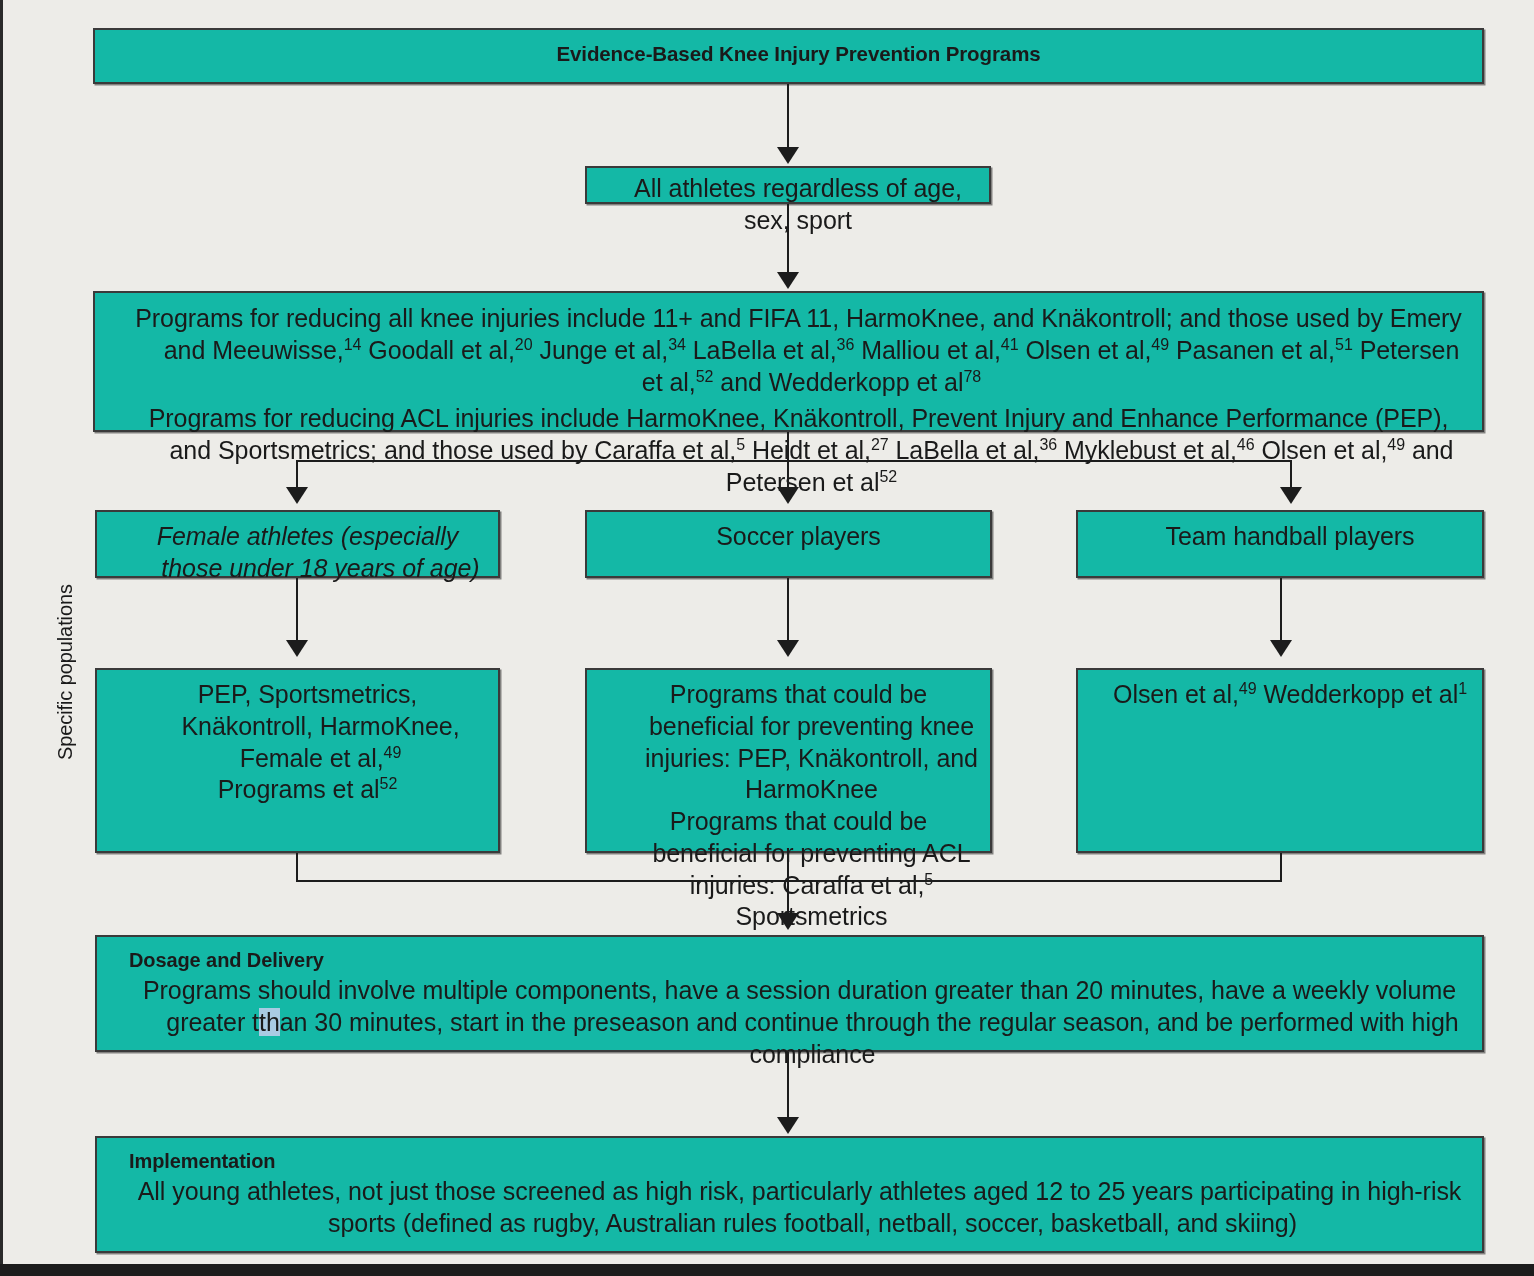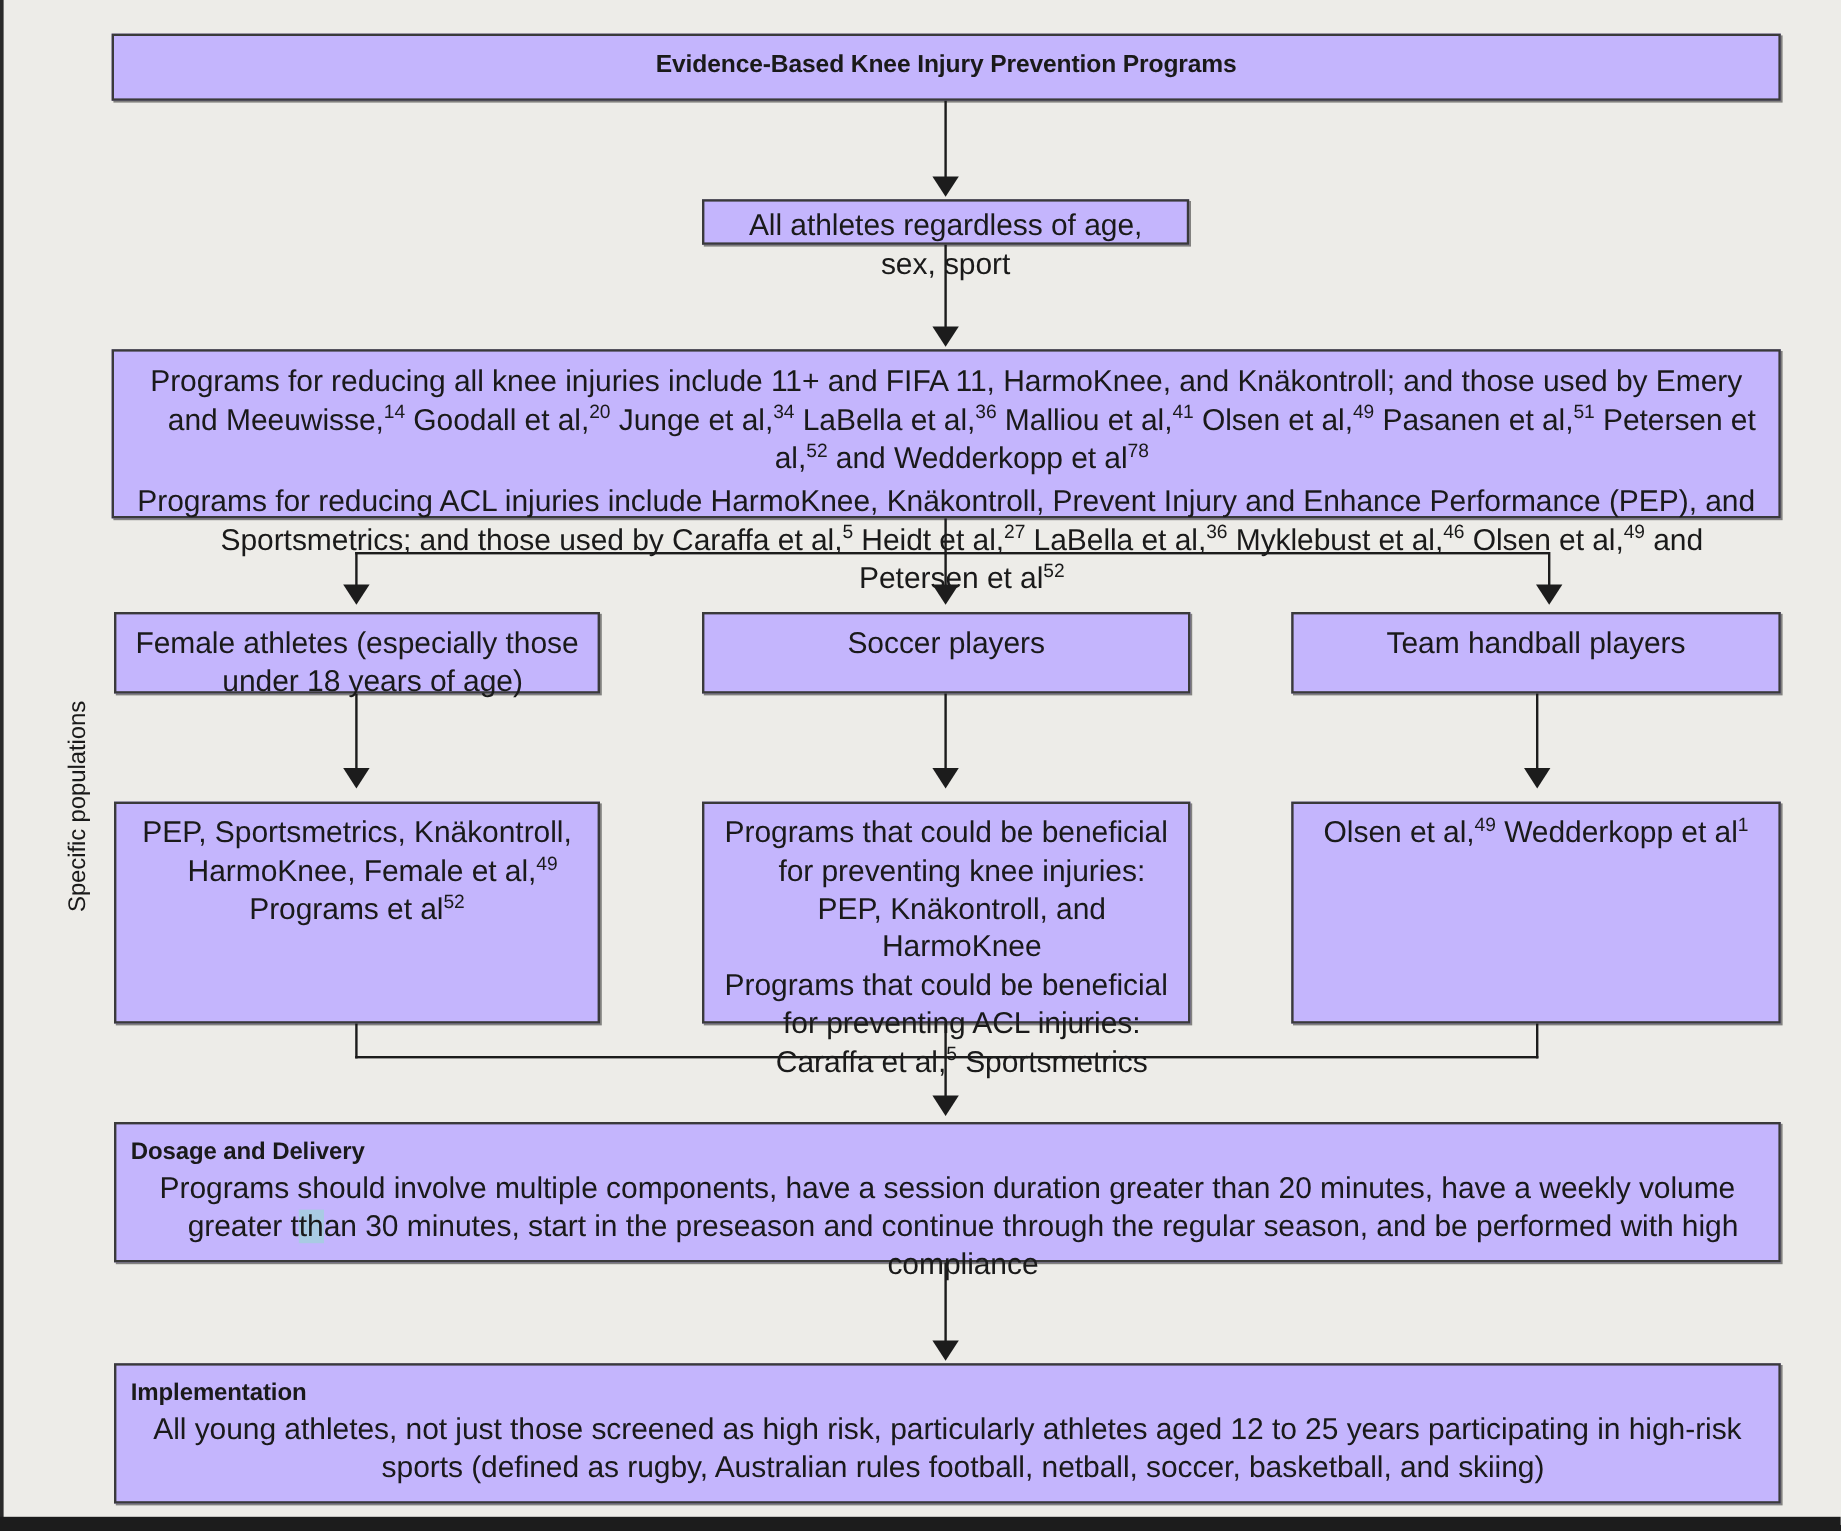--- a/index.html
+++ b/index.html
@@ -35,24 +35,25 @@
   }
   .frame-top {
     position: absolute;
     left: 0; top: 0;
     width: 1534px; height: 3px;
     background: #edece8;
   }
 
   .box {
     position: absolute;
-    background: #c4b5fd;
+    background: #14b8a6;
     border: 2px solid #3a3a3a;
     box-sizing: border-box;
     box-shadow: 1.5px 1.5px 0 0 rgba(0,0,0,0.45);
+    padding-left: 20px;
   }
   .box-inner {
     padding: 9px 12px 6px 12px;
   }
   .ttl {
     font-weight: bold;
     text-align: center;
     font-size: 20.5px;
     letter-spacing: -0.1px;
   }
@@ -155,21 +156,21 @@
 
   <div class="vline" style="left:787px; top:432px; height:30px;"></div>
   <div class="hline" style="left:296px; top:460px; width:995px;"></div>
   <div class="vline" style="left:296px; top:460px; height:30px;"></div>
   <div class="vline" style="left:787px; top:460px; height:30px;"></div>
   <div class="vline" style="left:1290px; top:460px; height:30px;"></div>
   <div class="arrow-down" style="left:286px; top:487px;"></div>
   <div class="arrow-down" style="left:777px; top:487px;"></div>
   <div class="arrow-down" style="left:1280px; top:487px;"></div>
 
-  <div class="box" style="left:95px; top:510px; width:405px; height:68px;">
+  <div class="box" style="left:95px; top:510px; width:405px; height:68px;font-style:italic;">
     <div class="box-inner">
       <div class="body-txt">Female athletes (especially those under 18 years of age)</div>
     </div>
   </div>
 
   <div class="box" style="left:1076px; top:510px; width:408px; height:68px;">
     <div class="box-inner">
       <div class="body-txt plain">Team handball players</div>
     </div>
   </div>

